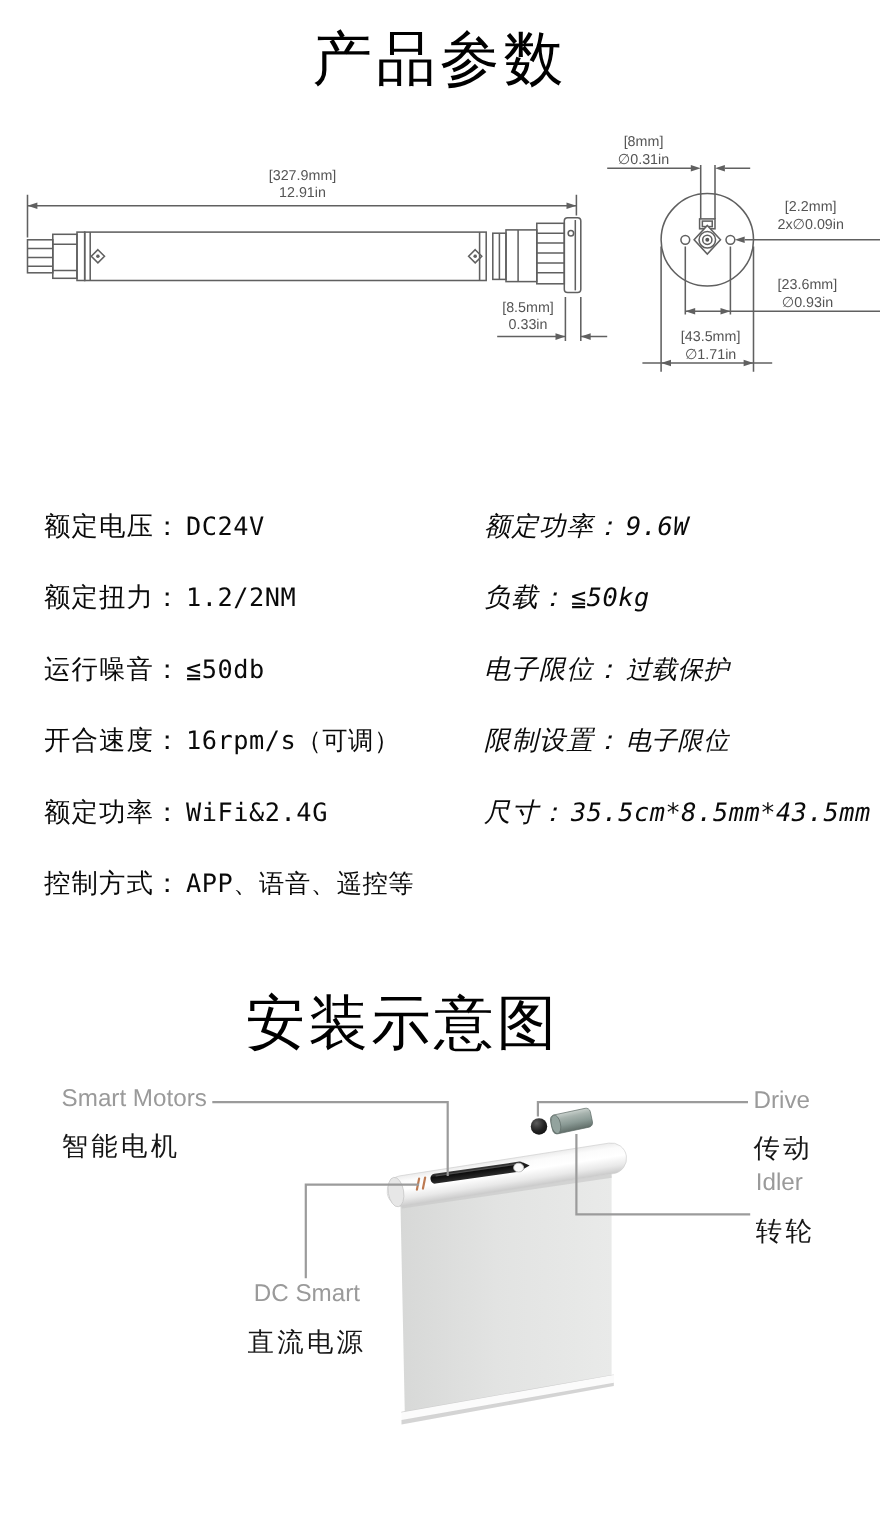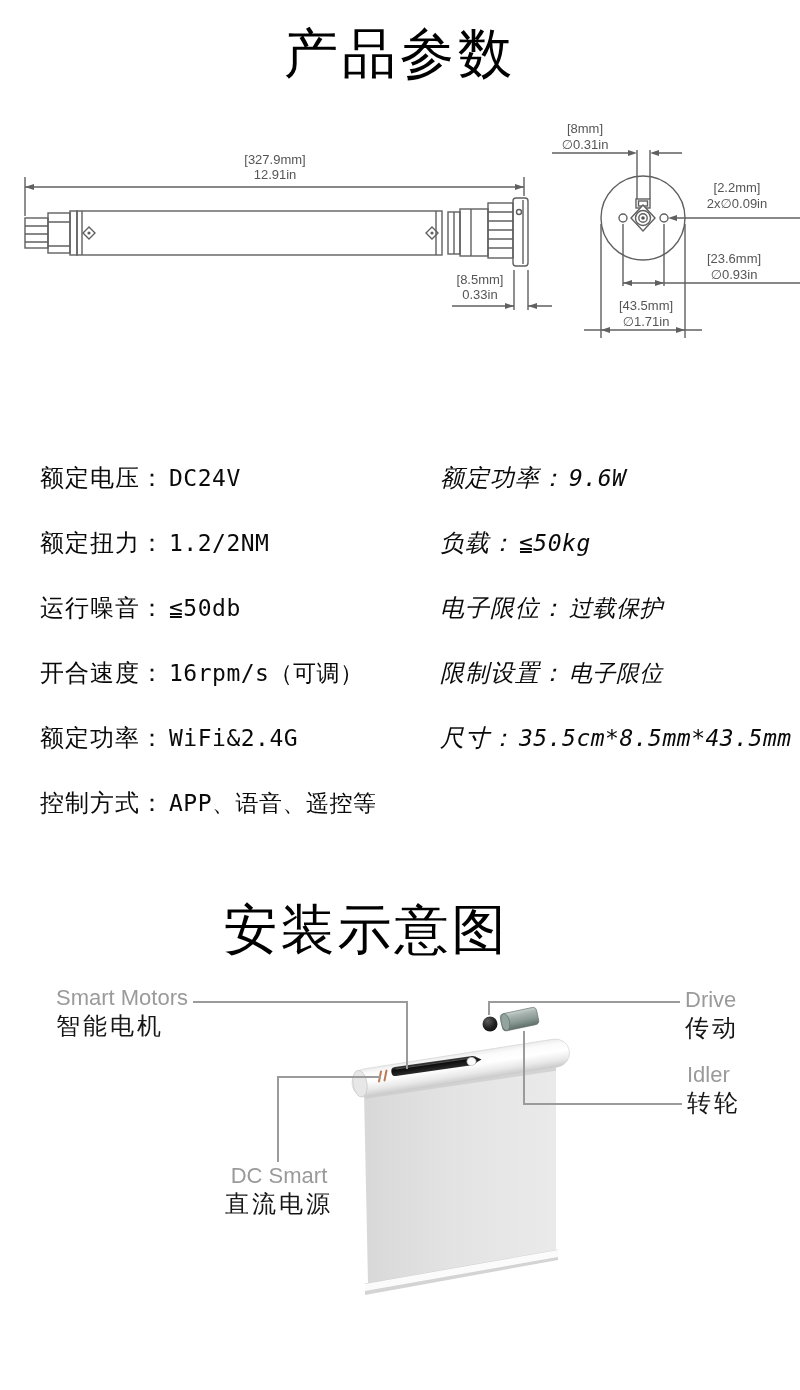--- a/index.html
+++ b/index.html
@@ -13,21 +13,21 @@
   svg text{font-family:"Liberation Sans","DejaVu Sans",sans-serif;font-size:13px;fill:#555;}
   .specs-col{position:absolute;top:462px;}
   #specs-left{left:40px;width:390px;text-align:right;}
   #specs-right{left:440px;width:360px;font-style:italic;}
   .spec-row{display:flex;align-items:baseline;height:30px;margin-bottom:35px;white-space:nowrap;}
   .spec-label{font-size:24px;color:#0a0a0a;letter-spacing:1px;}
   .spec-value{font-family:"DejaVu Sans Mono","Liberation Mono",monospace;
         font-size:23px;color:#0a0a0a;margin-left:4px;letter-spacing:0.5px;}
   .diag-label{position:absolute;white-space:nowrap;line-height:1.1;}
   .diag-label .en{font-size:22px;color:#9a9a9a;}
-  .diag-label .zh{font-size:24px;color:#161616;letter-spacing:3px;margin-top:3px;}
+  .diag-label .zh{font-size:24px;color:#161616;letter-spacing:3px;margin-top:20px;}
   .center{text-align:center;}
 </style>
 </head>
 <body>
 
 <div class="page">
 
   <div class="sec-title" id="title1">产品参数</div>
   <div class="sec-title" id="title2">安装示意图</div>
 

